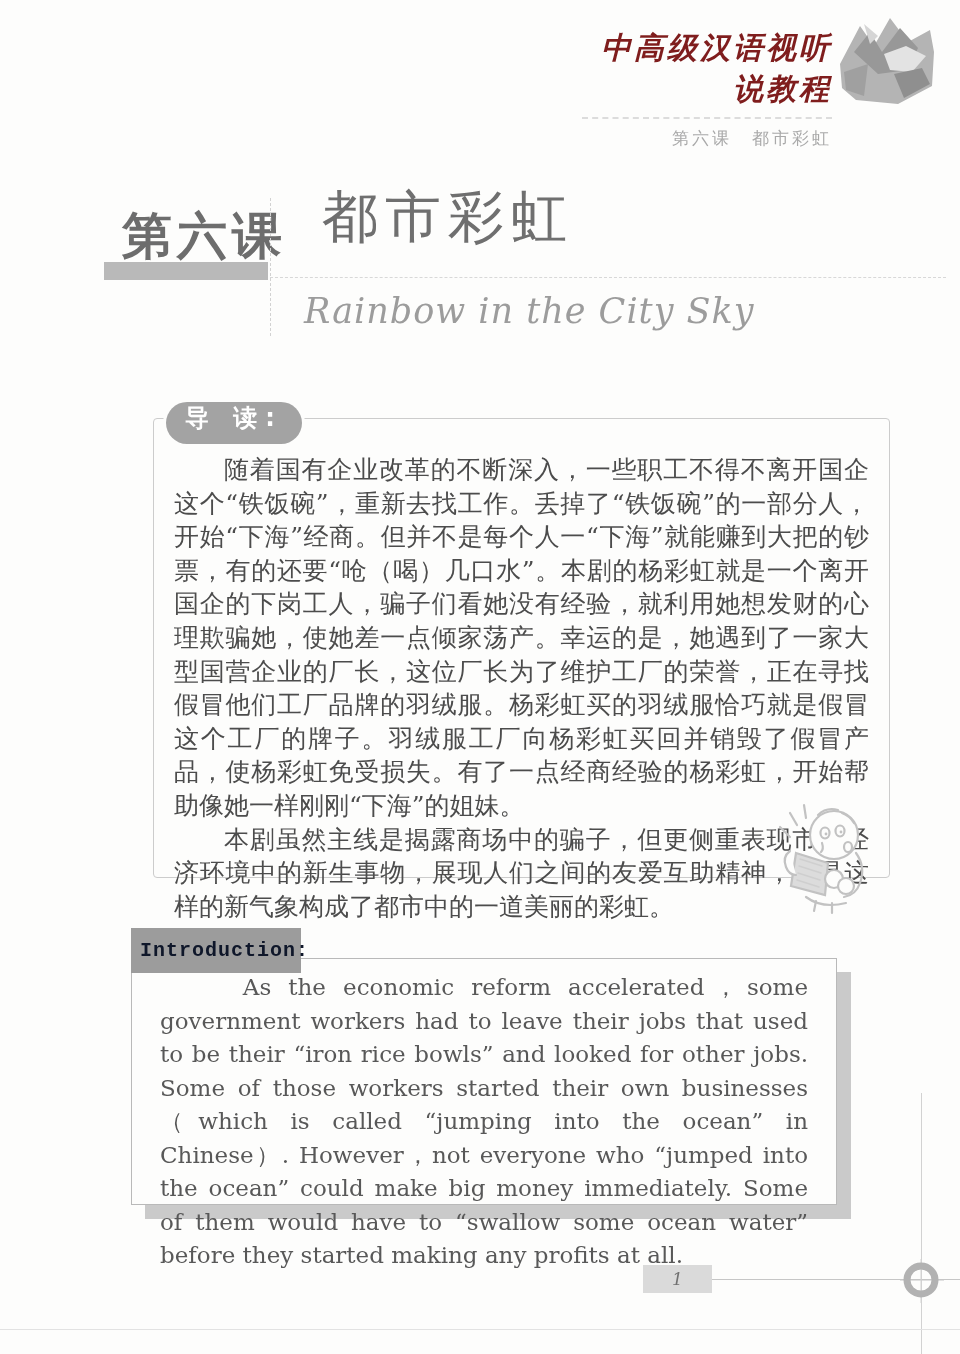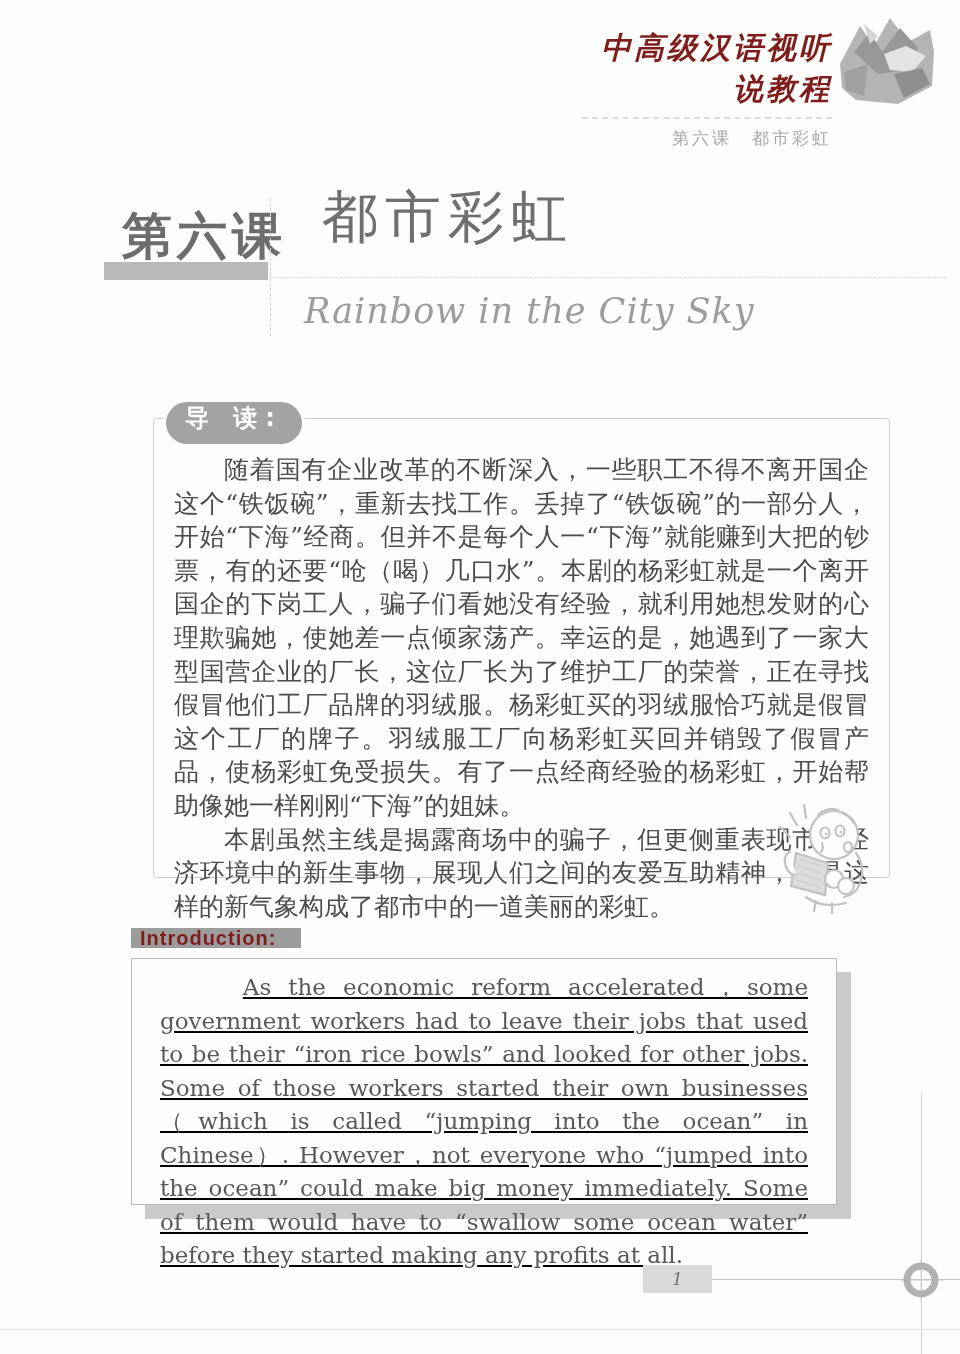--- a/index.html
+++ b/index.html
@@ -65,32 +65,31 @@
     box-shadow:0 0 0 3px #fdfdfc;
   }
   .cn {
     font-size:25px; line-height:33.6px; color:#4c4c4c;
     text-align:justify; text-indent:2em;
   }
   .doodle { position:absolute; left:772px; top:793px; width:118px; height:122px; }
 
   
   .intro-label {
-    position:absolute; left:131px; top:928px; width:170px; height:20px;
-    background:#9c9c9c; color:#7f1d1d;
-    font-family:Liberation Sans, sans-serif;
+    position:absolute; left:131px; top:928px; width:170px; height:45px;
+    background:#9c9c9c; color:#0f172a;
+    font-family:Liberation Mono, monospace;
     font-weight:bold; font-size:20px; letter-spacing:1px;
     display:flex; align-items:center; padding-left:9px;
   }
   .intro-box {
     position:absolute; left:131px; top:958px; width:706px; height:247px;
     border:1px solid #b9b9b9; background:#fdfdfc;
     box-shadow:14px 14px 0 #cacaca;
     padding:12px 28px 0 28px;
-    text-decoration:underline;
   }
   .en {
     font-size:23px; line-height:33.5px; color:#585858;
     text-align:justify; text-indent:3.6em;
   }
 
   
   .pageno-box {
     position:absolute; left:643px; top:1265px; width:69px; height:28px;
     background:#dadada; display:flex; align-items:center; justify-content:center;

